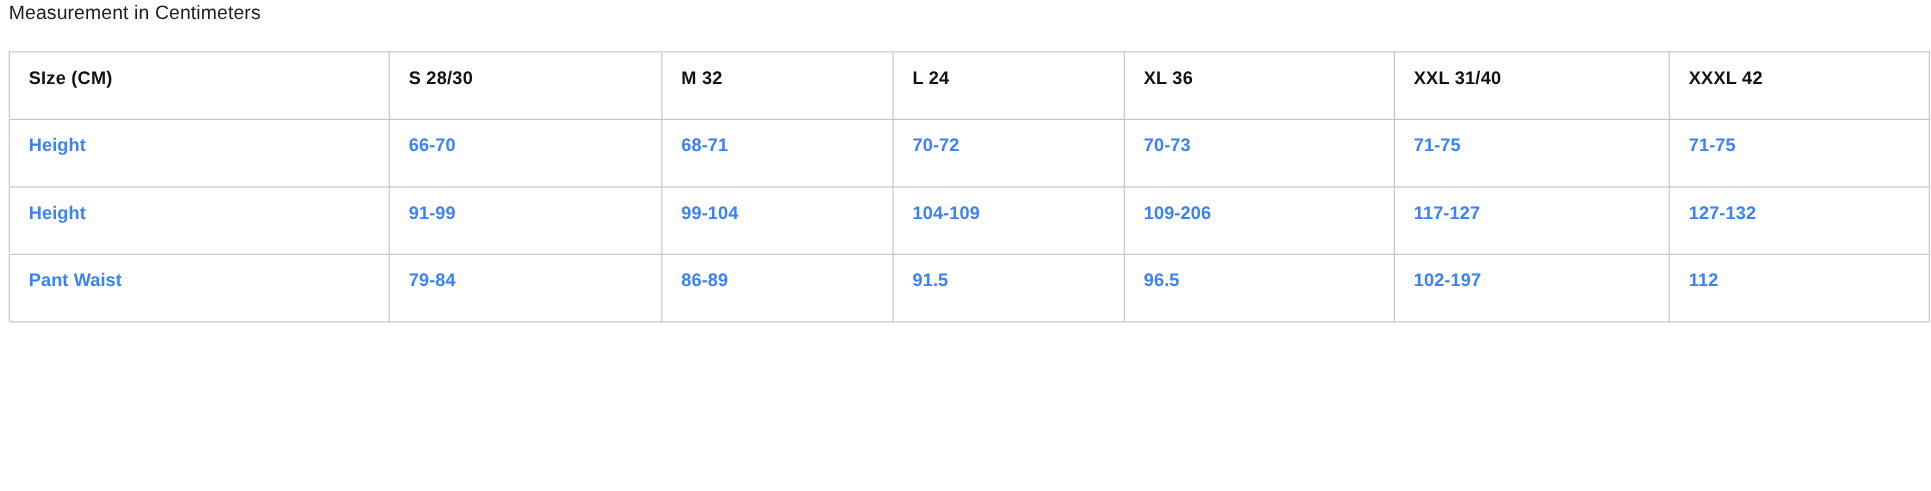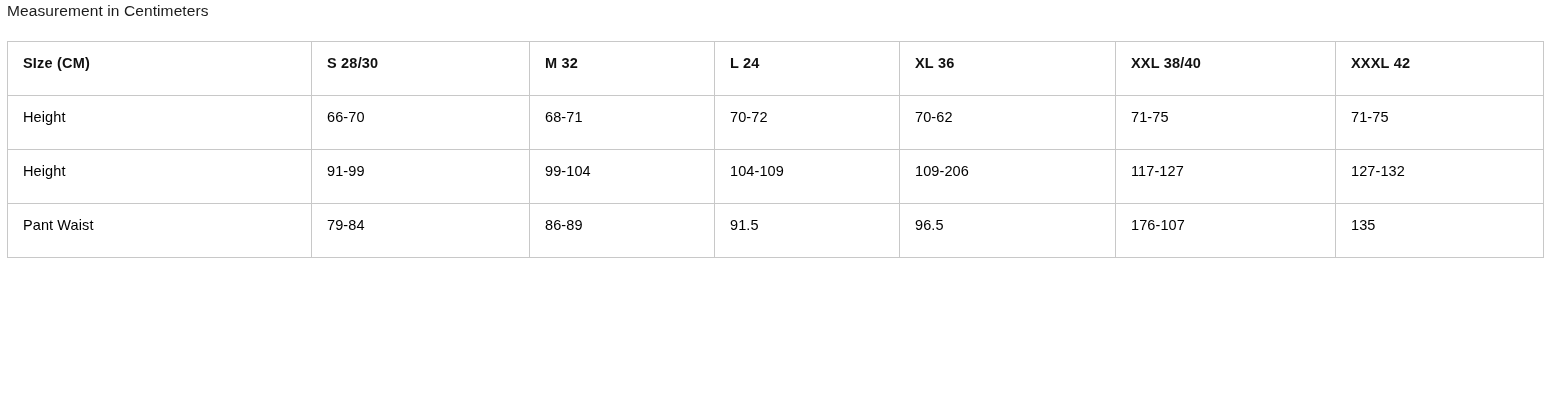--- a/index.html
+++ b/index.html
@@ -79,23 +79,23 @@
     height: 54px;
     font-size: 14.5px;
     font-weight: bold;
     letter-spacing: 0.2px;
     color: #111111;
   }
 
   table.size-chart tbody td {
     height: 54px;
     font-size: 14.5px;
-    font-weight: normal;
+    font-weight: bold;
     letter-spacing: 0.1px;
-    color: #000000;
+    color: #3b82f6;
   }
 
   table.size-chart tbody tr.tall td {
     height: 81px;
     vertical-align: middle;
   }
 </style>
 </head>
 <body>
 
@@ -114,49 +114,49 @@
           <col class="c5">
           <col class="c6">
       </colgroup>
       <thead>
         <tr>
           <th>SIze (CM)</th>
           <th>S  28/30</th>
           <th>M  32</th>
           <th>L  24</th>
           <th>XL  36</th>
-          <th>XXL  38/40</th>
+          <th>XXL  31/40</th>
           <th>XXXL  42</th>
         </tr>
       </thead>
       <tbody>
         <tr>
           <td>Height</td>
           <td>66-70</td>
           <td>68-71</td>
           <td>70-72</td>
-          <td>70-62</td>
+          <td>70-73</td>
           <td>71-75</td>
           <td>71-75</td>
         </tr>
         <tr>
           <td>Height</td>
           <td>91-99</td>
           <td>99-104</td>
           <td>104-109</td>
           <td>109-206</td>
           <td>117-127</td>
           <td>127-132</td>
         </tr>
         <tr>
           <td>Pant Waist</td>
           <td>79-84</td>
           <td>86-89</td>
           <td>91.5</td>
           <td>96.5</td>
-          <td>176-107</td>
-          <td>135</td>
+          <td>102-197</td>
+          <td>112</td>
         </tr>
       </tbody>
     </table>
   </div>
 
 </div>
 
 </body></html>

